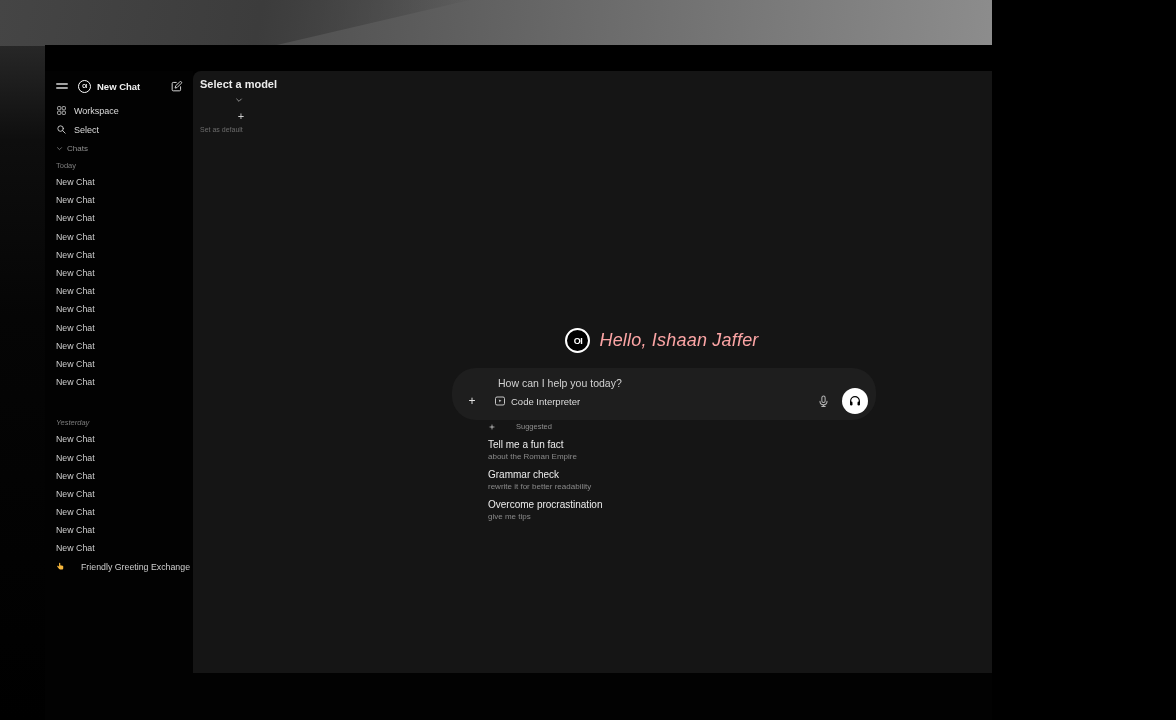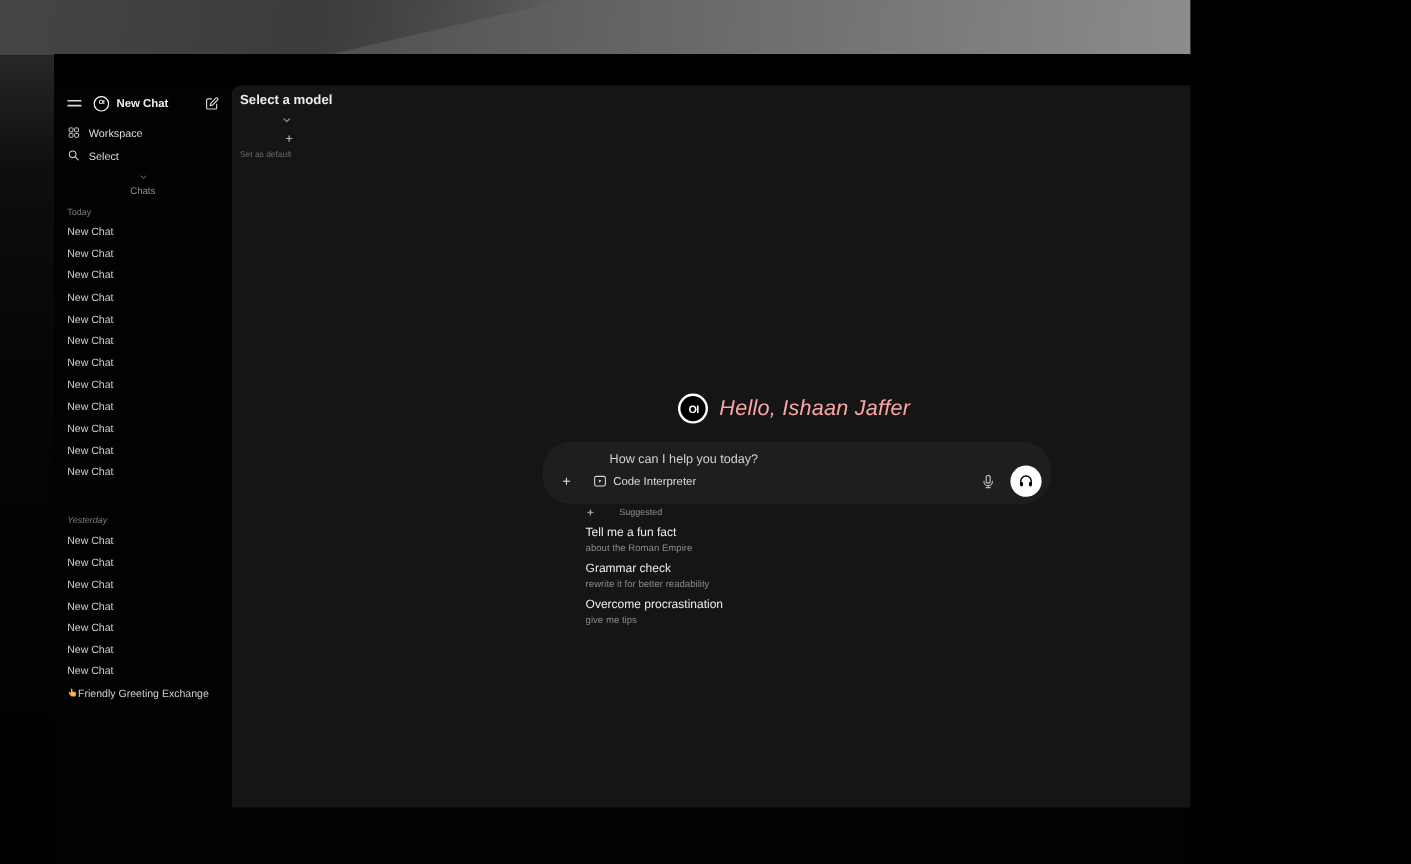--- a/index.html
+++ b/index.html
@@ -28,25 +28,25 @@
   .sb-header{height:22px;margin-top:4px;padding:0 10px;display:flex;align-items:center;}
   .hamburger{width:14px;height:14px;flex:none;cursor:pointer;}
   .logo-sm{width:13px;height:13px;border-radius:50%;background:#000;border:1.5px solid #fff;
     margin-left:9px;flex:none;display:flex;align-items:center;justify-content:center;
     color:#fff;font-size:5px;font-weight:bold;letter-spacing:-.5px;}
   .sb-app-name{margin-left:6px;font-size:9.5px;font-weight:bold;color:#f0f0f0;}
   .compose{margin-left:auto;width:13px;height:13px;cursor:pointer;}
   .sb-row{height:19px;padding:0 11px;display:flex;align-items:flex-end;gap:7px;font-size:9px;color:#dcdcdc;cursor:pointer;}
   .sb-row svg{flex:none;}
   .sb-chats-label{margin-top:9px;padding:0 11px;display:flex;align-items:center;gap:4px;
-    font-size:8px;color:#8f8f8f;cursor:pointer;flex-direction:column;}
+    font-size:8px;color:#8f8f8f;cursor:pointer;}
   .sb-date{margin:8px 0 3px 0;padding:0 11px;font-size:7.5px;color:#7e7e7e;}
   .sb-date.yesterday{margin-top:27px;font-style:italic;}
   .sb-chat{height:18.2px;padding:0 11px;display:flex;align-items:center;font-size:8.8px;color:#cfcfcf;cursor:pointer;white-space:nowrap;}
-  .named-chat{gap:0;}
+  .named-chat{gap:16px;}
   .wave{width:9px;height:9px;flex:none;}
 
   
   .model-select{position:absolute;left:155px;top:33px;}
   .model-row{display:flex;align-items:center;gap:6px;cursor:pointer;flex-direction:column;}
   .model-label{font-size:11px;font-weight:bold;color:#ececec;}
   .model-plus{font-size:11px;color:#cfcfcf;margin-left:5px;cursor:pointer;}
   .set-default{margin-top:4px;font-size:7px;color:#6b6b6b;cursor:pointer;}
   .header-icons{position:absolute;right:11px;top:32px;display:flex;align-items:center;gap:8px;}
   .sliders{width:13px;height:13px;cursor:pointer;}
@@ -54,21 +54,21 @@
     justify-content:center;font-size:6px;font-weight:bold;color:#7a4d12;cursor:pointer;}
 
   
   .greeting{position:absolute;left:148px;right:0;top:283px;display:flex;align-items:center;justify-content:center;gap:9px;}
   .logo-lg{width:25px;height:25px;border-radius:50%;background:#000;border:2px solid #fff;flex:none;
     display:flex;align-items:center;justify-content:center;color:#fff;font-size:9px;font-weight:bold;letter-spacing:-.5px;}
   .greeting-text{font-size:18px;font-weight:500;color:#fca5a5;letter-spacing:.2px;font-style:italic;}
 
   
   .input-card{position:absolute;left:407px;top:323px;width:424px;height:52px;background:#1e1e1e;border-radius:24px;}
-  .placeholder{position:absolute;left:31px;top:9px;font-size:10.5px;color:#d2d2d2;padding-left:25px;}
+  .placeholder{position:absolute;left:21px;top:9px;font-size:10.5px;color:#d2d2d2;padding-left:25px;}
   .input-row{position:absolute;left:12px;right:8px;bottom:6px;height:26px;display:flex;align-items:center;}
   .plus-btn{width:16px;font-size:12px;color:#e0e0e0;text-align:center;cursor:pointer;}
   .ci-chip{display:flex;align-items:center;gap:5px;margin-left:14px;cursor:pointer;}
   .ci-label{font-size:9.5px;font-weight:500;color:#dcdcdc;}
   .spacer{flex:1;}
   .mic{width:13px;height:13px;margin-right:12px;cursor:pointer;}
   .call-btn{width:26px;height:26px;border-radius:50%;background:#fff;display:flex;align-items:center;justify-content:center;cursor:pointer;}
 
   
   .suggested{position:absolute;left:443px;top:377px;}

